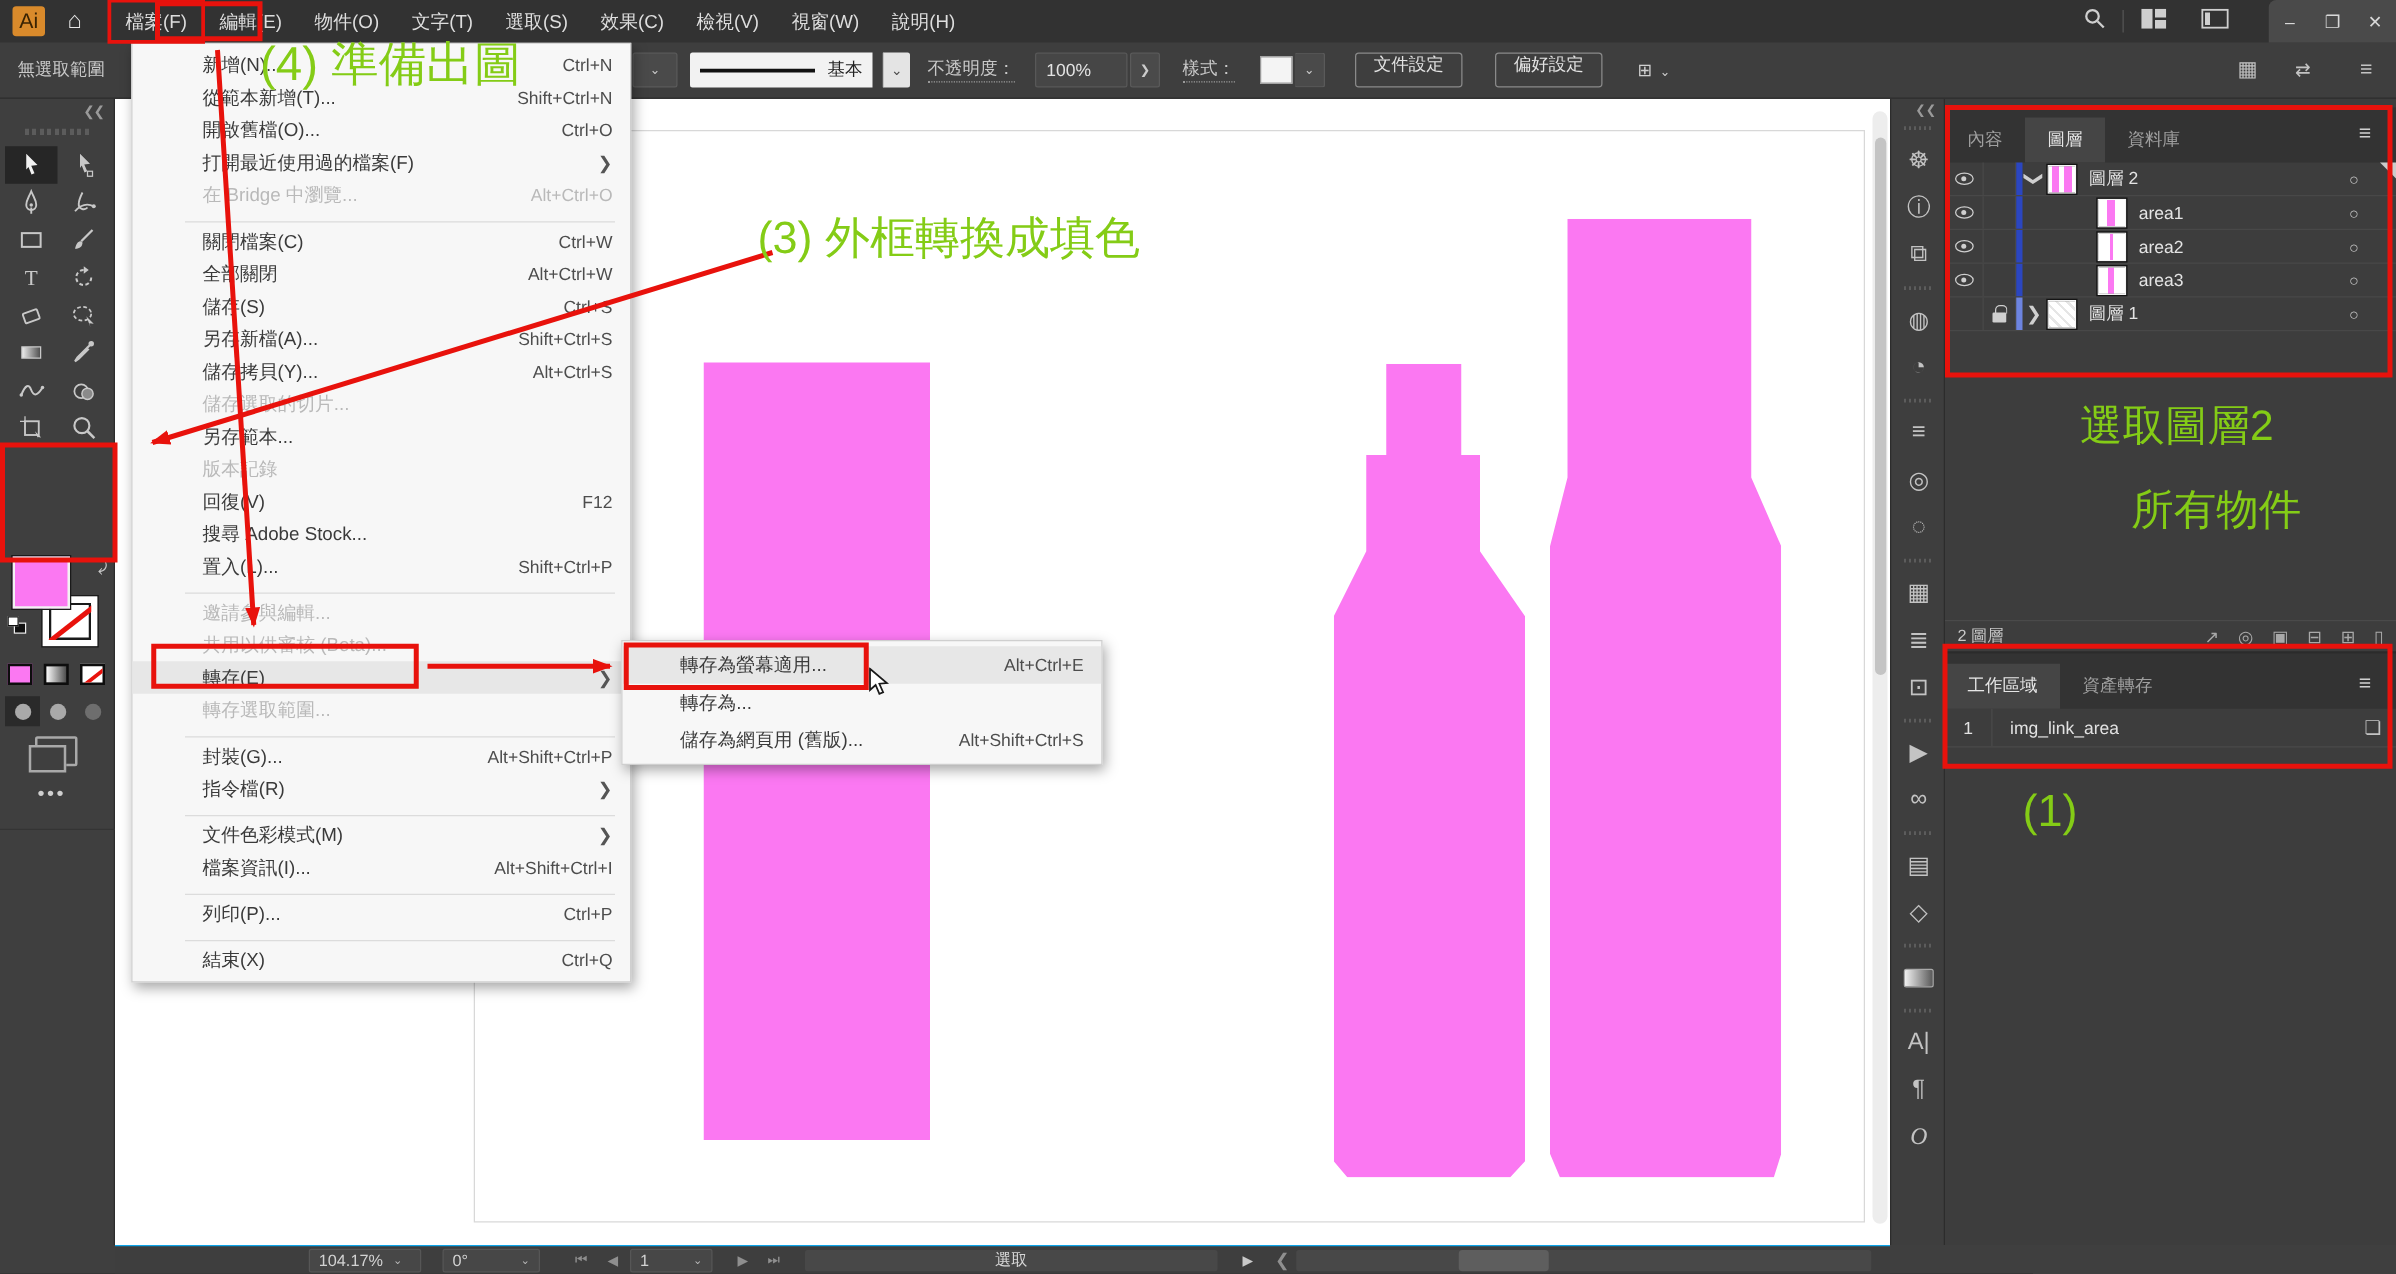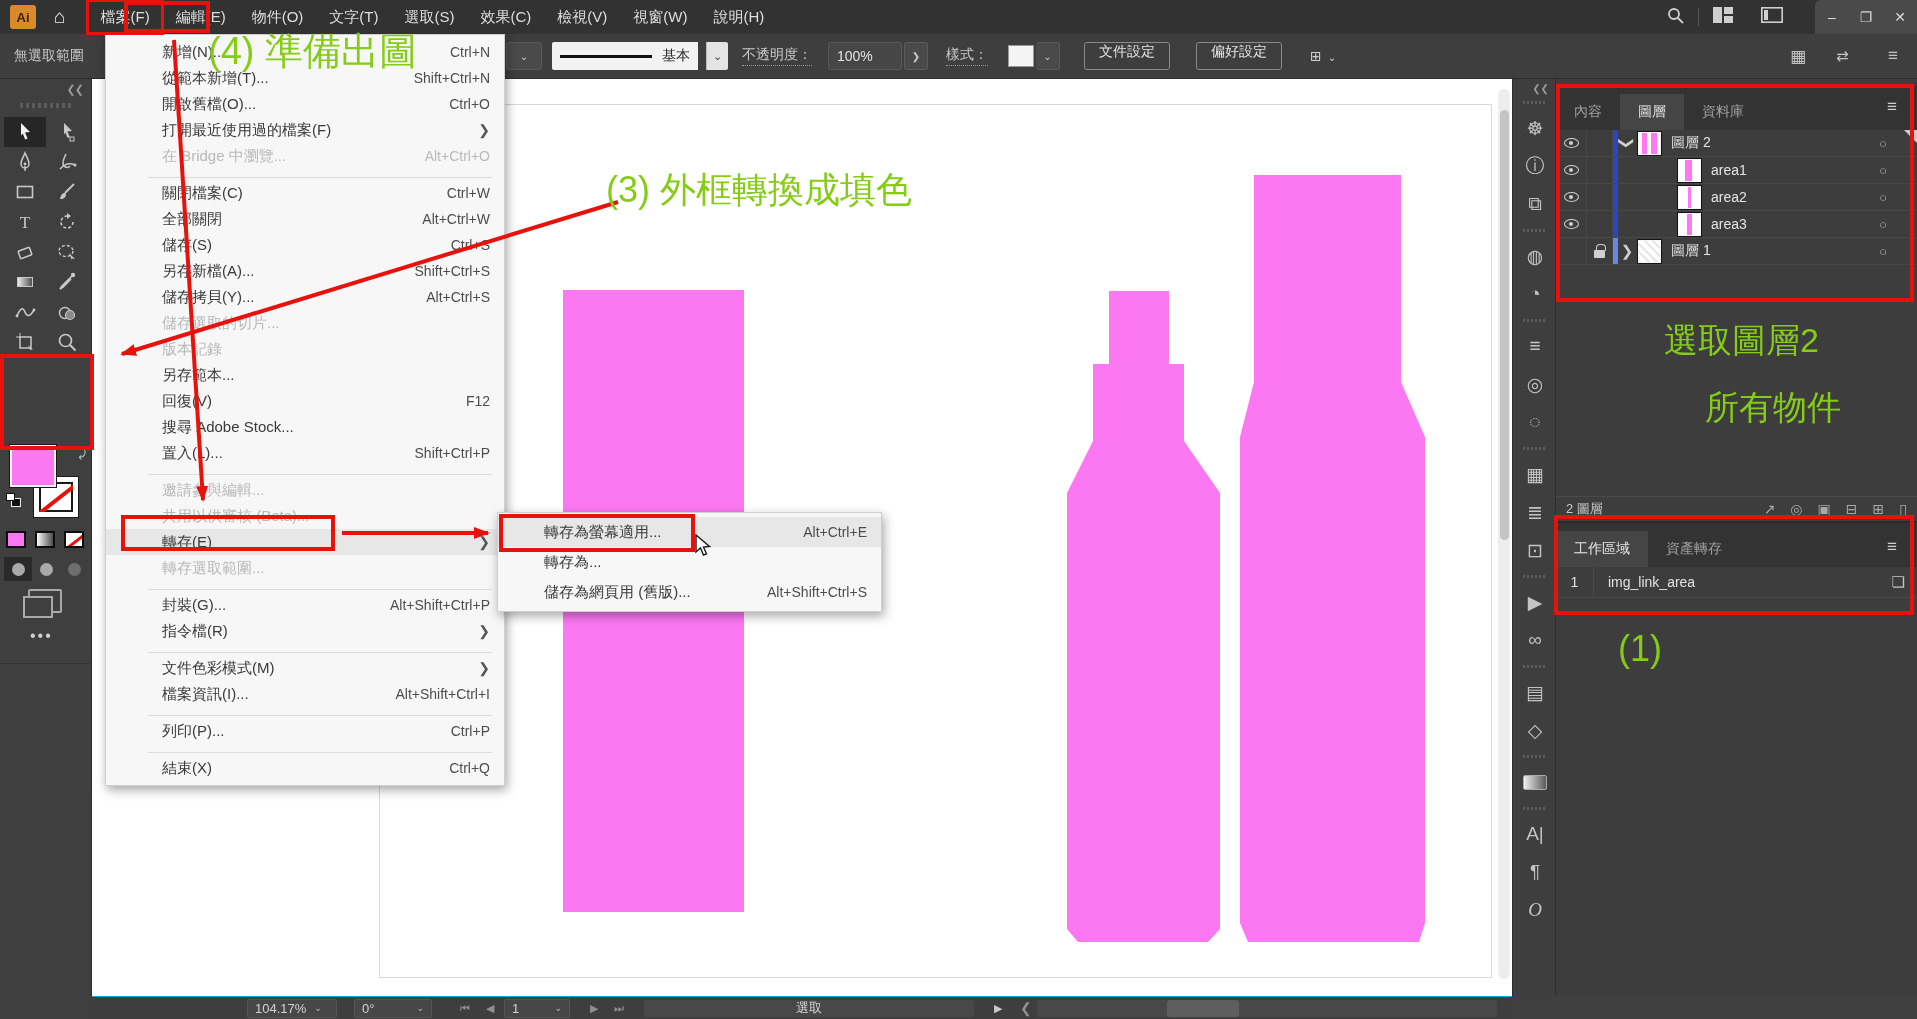--- a/index.html
+++ b/index.html
@@ -5,21 +5,21 @@
   * { margin:0; padding:0; box-sizing:border-box; }
   html,body { background:#1f1f1f; }
   #app {
     position:relative; width:1917px; height:1019px; overflow:hidden;
     font-family:"Liberation Sans","DejaVu Sans",sans-serif;
     background:#3f3f3f; color:#d6d6d6; font-size:14px;
   }
 
   
   .titlebar { position:absolute; left:0; top:0; width:1917px; height:34px; background:#323232; display:flex; align-items:center; z-index:30; }
-  .ailogo { width:26px; height:24px; margin-left:10px; background:#d98a2b; color:#3a2303; font-weight:bold; font-size:13px; display:flex; align-items:center; justify-content:center; border-radius:3px; }
+  .ailogo { width:26px; height:24px; margin-left:10px; background:#d98a2b; color:#3a2303; font-weight:normal; font-size:17px; display:flex; align-items:center; justify-content:center; border-radius:3px; }
   .homeico { margin-left:18px; color:#e8e8e8; font-size:19px; }
   .menus { display:flex; margin-left:22px; height:34px; }
   .tmenu { padding:0 13px; height:34px; display:flex; align-items:center; color:#dedede; font-size:15px; cursor:default; position:relative; }
   .tmenu.boxed { outline:3px solid #e8120c; outline-offset:-2px; }
   .tbright { margin-left:auto; display:flex; align-items:center; height:34px; }
   .tbico { color:#cfcfcf; margin:0 14px; font-size:16px; }
   .tbsep { width:1px; height:18px; background:#555; }
   .winctl { display:flex; align-items:center; height:34px; background:#4a4a4a; border-radius:6px 0 0 0; margin-left:18px; }
   .winbtn { width:34px; text-align:center; color:#d9d9d9; font-size:14px; }
 
@@ -639,27 +639,27 @@
       <div class="mi">
         <span class="ml">儲存拷貝(Y)...</span>
         <span class="ms">Alt+Ctrl+S</span>
 
       </div>
       <div class="mi dis">
         <span class="ml">儲存選取的切片...</span>
         <span class="ms"></span>
 
       </div>
+      <div class="mi">
+        <span class="ml">另存範本...</span>
+        <span class="ms"></span>
+
+      </div>
       <div class="mi dis">
         <span class="ml">版本記錄</span>
-        <span class="ms"></span>
-
-      </div>
-      <div class="mi">
-        <span class="ml">另存範本...</span>
         <span class="ms"></span>
 
       </div>
       <div class="mi">
         <span class="ml">回復(V)</span>
         <span class="ms">F12</span>
 
       </div>
       <div class="mi">
         <span class="ml">搜尋 Adobe Stock...</span>

